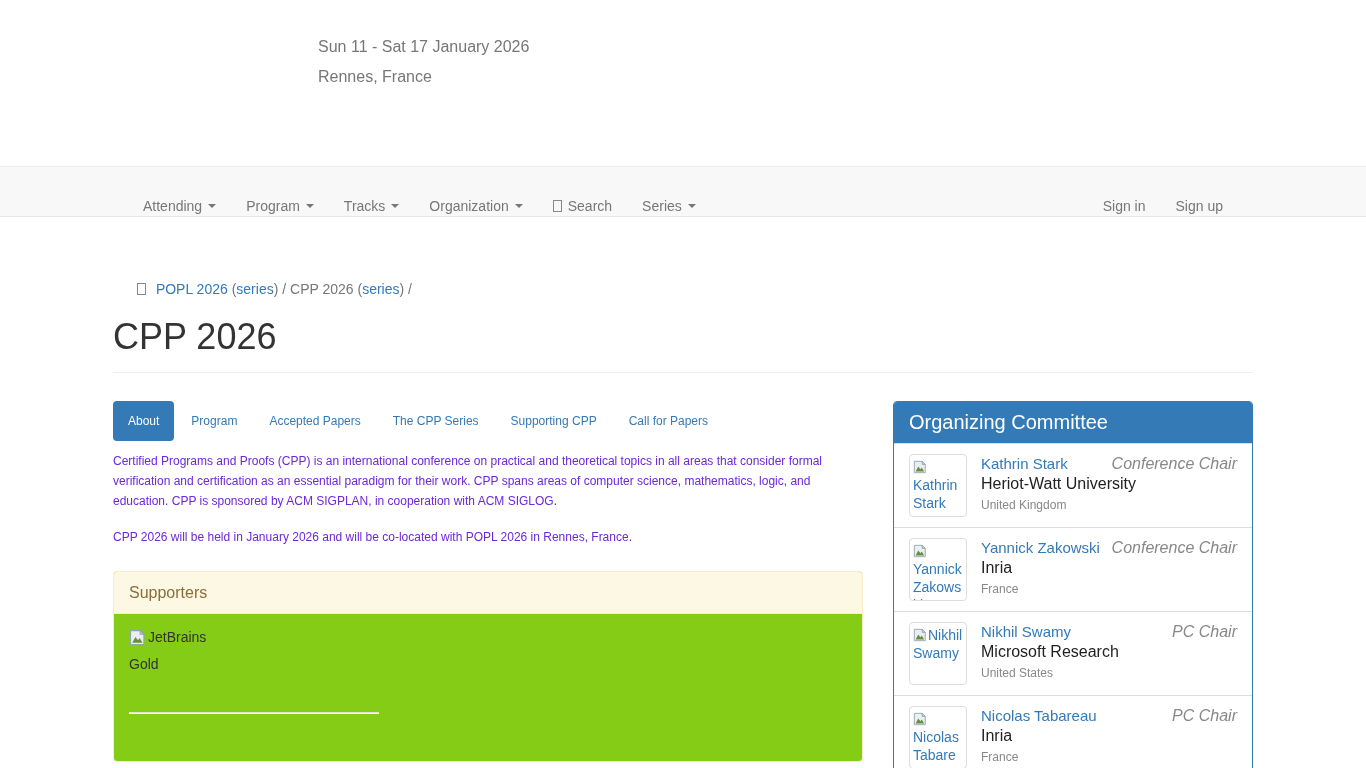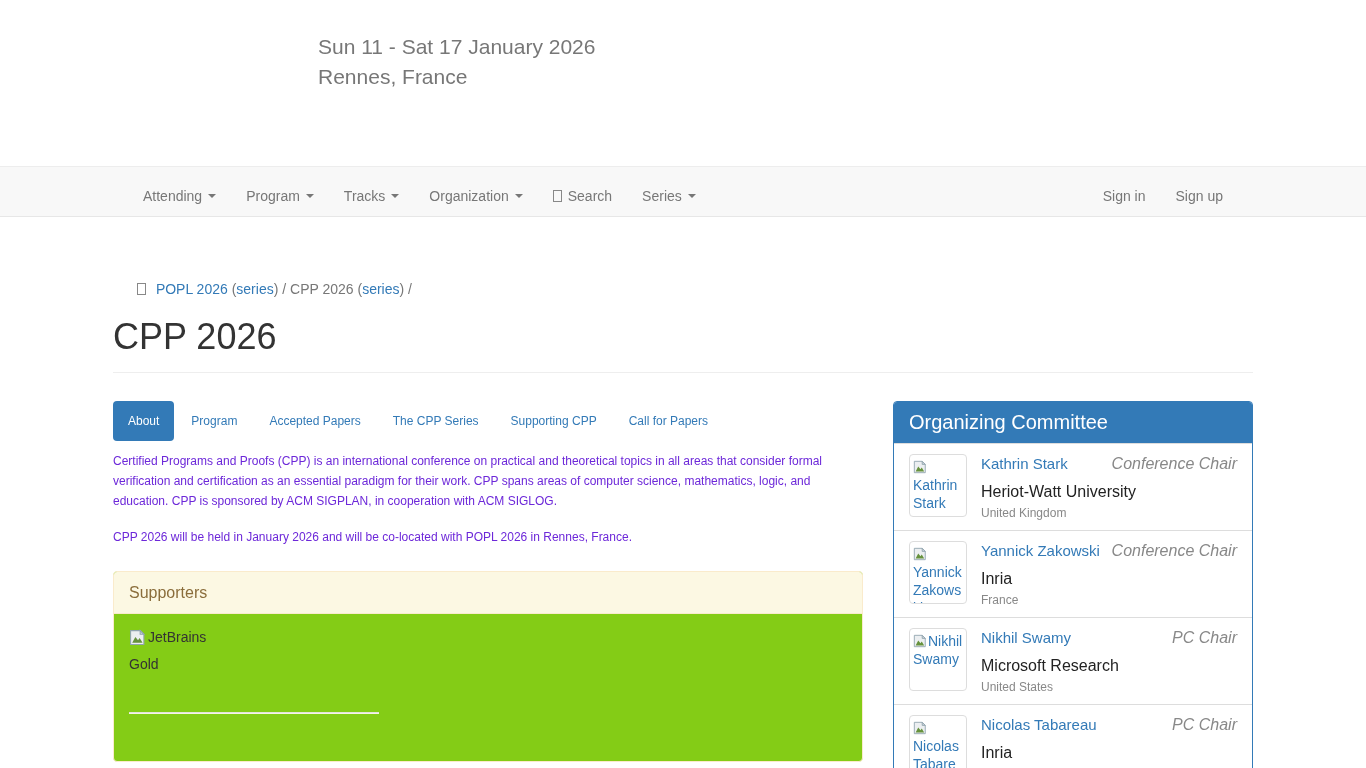--- a/index.html
+++ b/index.html
@@ -3,26 +3,26 @@
 <meta charset="utf-8">
 <style>
   * { margin:0; padding:0; box-sizing:border-box; }
   html,body { width:1366px; height:768px; overflow:hidden; background:#fff;
               font-family:"Liberation Sans", sans-serif; color:#333; }
   a { text-decoration:none; }
 
   
   .banner { height:166px; }
   .banner-inner { width:1140px; margin:0 auto; padding-top:32px; padding-left:205px; }
-  .banner-line { font-size:21px; line-height:30px; color:#777; }
+  .banner-line { font-size:16px; line-height:30px; color:#777; }
 
   
   .navbar { height:51px; background:#f8f8f8; border-top:1px solid #ededed;
             border-bottom:1px solid #e7e7e7; }
-  .navbar-inner { width:1140px; margin:4px auto; padding:0 15px; height:50px;
+  .navbar-inner { width:1140px; margin:14px auto; padding:0 15px; height:50px;
                   display:flex; justify-content:space-between; align-items:stretch; }
   .nav-list { display:flex; list-style:none; }
   .nav-item { display:flex; align-items:center; padding:15px; font-size:14px;
               color:#777; line-height:20px; cursor:pointer; white-space:nowrap; }
   .caret { display:inline-block; width:0; height:0; margin-left:6px; vertical-align:middle;
            border-top:4px solid #777; border-left:4px solid transparent;
            border-right:4px solid transparent; }
   .tofu { display:inline-block; width:9px; height:12px; border:1px solid #888;
           margin-right:6px; vertical-align:-1px; }
 
@@ -71,21 +71,21 @@
   .member-row { display:flex; padding:10px 15px; border-top:1px solid #ddd; }
   .member-row:first-of-type { border-top:0; }
   .thumb { flex:0 0 58px; width:58px; height:63px; border:1px solid #ddd; border-radius:4px;
            background:#fff; padding:3px; overflow:hidden; font-size:14px; line-height:18px;
            color:#337ab7; overflow-wrap:break-word; word-break:break-word; }
   .thumb svg { vertical-align:-2px; margin-right:1px; }
   .member-info { flex:1 1 auto; margin-left:14px; min-width:0; }
   .member-top { display:flex; justify-content:space-between; align-items:baseline; }
   .member-name { font-size:15px; line-height:19px; color:#337ab7; }
   .member-role { font-size:16px; color:#888; white-space:nowrap; margin-left:8px;font-style:italic; }
-  .member-affiliation { margin-top:9px; font-size:16px; line-height:20px; color:#222; }
+  .member-affiliation { margin-top:1px; font-size:16px; line-height:20px; color:#222; }
   .member-country { margin-top:4px; font-size:12px; color:#888; }
 
   .muted { color:#777; }
 </style>
 </head>
 <body>
 
 <div class="banner">
   <div class="banner-inner">
     <div class="banner-line">Sun 11 - Sat 17 January 2026</div>

